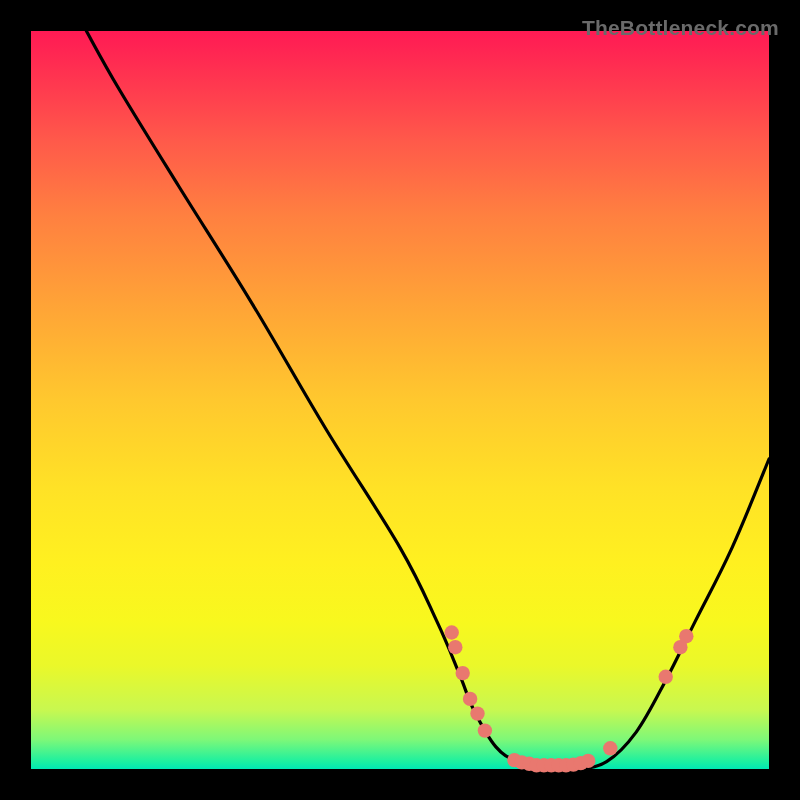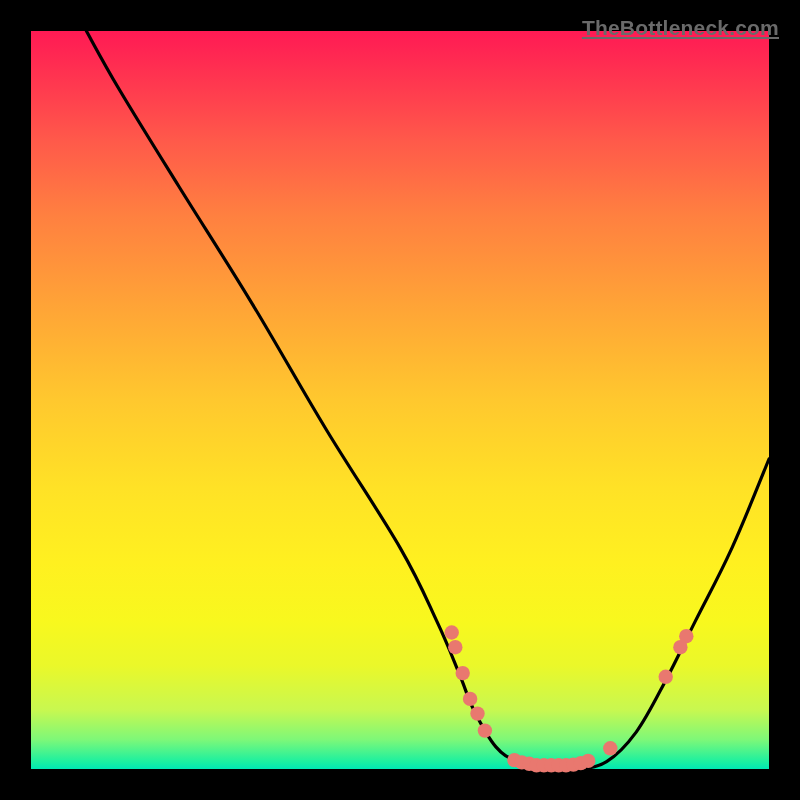--- a/index.html
+++ b/index.html
@@ -43,21 +43,20 @@
     );
   }
   .watermark {
     position: absolute;
     top: 3px;
     right: 8px;
     color: #6a6a6a;
     font-size: 21px;
     font-weight: 600;
     letter-spacing: 0.2px;
-    text-decoration: underline;
   }
   svg.curve {
     position: absolute;
     left: 0;
     top: 0;
     width: 738px;
     height: 738px;
     overflow: visible;
   }
   .dot {

